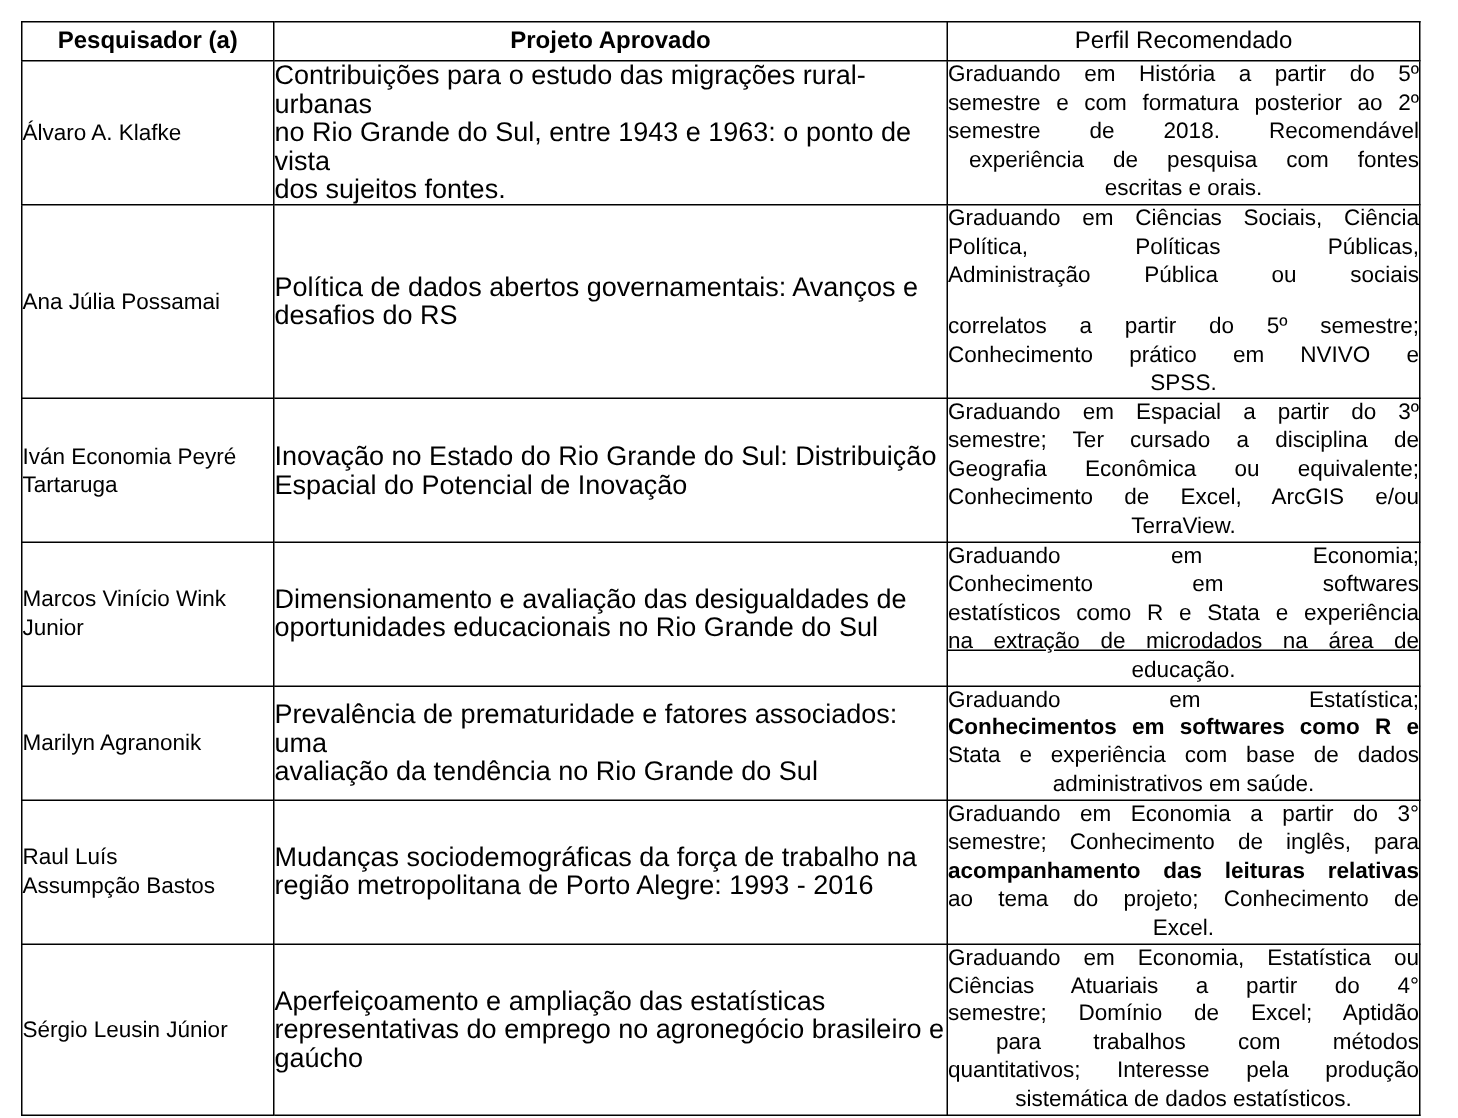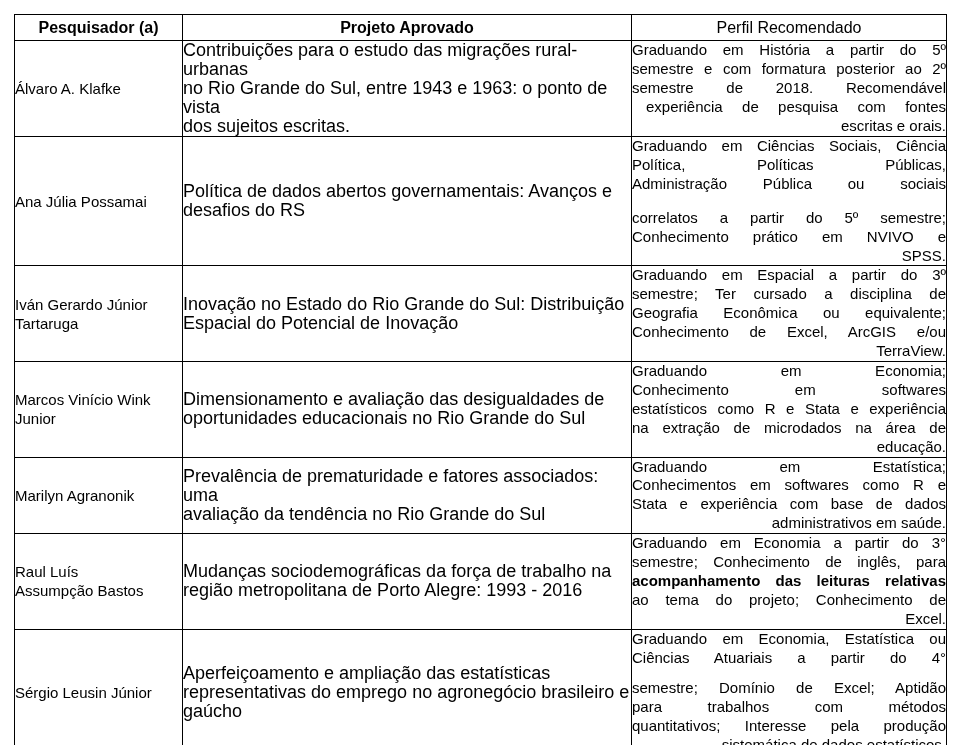--- a/index.html
+++ b/index.html
@@ -15,21 +15,21 @@
   }
   col.c1 { width:168px; } col.c2 { width:449px; } col.c3 { width:315px; }
   th { height:25px; font-size:16px; }
   th.bold { font-weight:bold; }
   th.norm { font-weight:normal; }
   td.name { font-size:15px; padding:0 0 0 8px; line-height:19px; }
   td.proj { font-size:18px; padding:0 6px 0 7px; line-height:19px; }
   td.prof { font-size:15px; padding:0 6px 0 6px; line-height:18.9px;
             text-align:justify; vertical-align:top; }
   td.prof span { display:block; }
-  td.prof span.last { text-align:right; }
+  td.prof span.last { text-align:center; }
   .r1 { height:94px; } .r2 { height:113px; } .r3 { height:94px; }
   .r4 { height:95px; } .r5 { height:72px; } .r6 { height:94px; } .r7 { height:113px; }
 </style>
 </head>
 <body>
 
 <table class="grid">
   <colgroup>
       <col class="c1">
       <col class="c2">
@@ -43,21 +43,21 @@
     </tr>
   </thead>
   <tbody id="tbody">
       <tr class="r1">
         <td class="name">
           <span style="display: block;">Álvaro A. Klafke</span>
         </td>
         <td class="proj">
           <span style="display: block;">Contribuições para o estudo das migrações rural-urbanas</span>
           <span style="display: block;">no Rio Grande do Sul, entre 1943 e 1963: o ponto de vista</span>
-          <span style="display: block;">dos sujeitos escritas.</span>
+          <span style="display: block;">dos sujeitos fontes.</span>
         </td>
         <td class="prof">
           <span style="text-align-last: justify;">Graduando em História a partir do 5º</span>
           <span style="text-align-last: justify;">semestre e com formatura posterior ao 2º</span>
           <span style="text-align-last: justify;">semestre de 2018. Recomendável</span>
           <span style="text-align-last: justify; margin-left: 14px;">experiência de pesquisa com fontes</span>
           <span class="last">escritas e orais.</span>
         </td>
       </tr>
       <tr class="r2">
@@ -72,21 +72,21 @@
           <span style="text-align-last: justify;">Graduando em Ciências Sociais, Ciência</span>
           <span style="text-align-last: justify;">Política, Políticas Públicas,</span>
           <span style="text-align-last: justify;">Administração Pública ou sociais</span>
           <span style="text-align-last: justify; margin-top: 15px;">correlatos a partir do 5º semestre;</span>
           <span style="text-align-last: justify;">Conhecimento prático em NVIVO e</span>
           <span class="last">SPSS.</span>
         </td>
       </tr>
       <tr class="r3">
         <td class="name">
-          <span style="display: block;">Iván Gerardo Júnior</span>
+          <span style="display: block;">Iván Economia Peyré</span>
           <span style="display: block;">Tartaruga</span>
         </td>
         <td class="proj">
           <span style="display: block;">Inovação no Estado do Rio Grande do Sul: Distribuição</span>
           <span style="display: block;">Espacial do Potencial de Inovação</span>
         </td>
         <td class="prof">
           <span style="text-align-last: justify;">Graduando em Espacial a partir do 3º</span>
           <span style="text-align-last: justify;">semestre; Ter cursado a disciplina de</span>
           <span style="text-align-last: justify;">Geografia Econômica ou equivalente;</span>
@@ -100,35 +100,35 @@
           <span style="display: block;">Junior</span>
         </td>
         <td class="proj">
           <span style="display: block;">Dimensionamento e avaliação das desigualdades de</span>
           <span style="display: block;">oportunidades educacionais no Rio Grande do Sul</span>
         </td>
         <td class="prof">
           <span style="text-align-last: justify;">Graduando em Economia;</span>
           <span style="text-align-last: justify;">Conhecimento em softwares</span>
           <span style="text-align-last: justify;">estatísticos como R e Stata e experiência</span>
-          <span style="text-align-last: justify;">na extração de microdados na área de</span>
+          <span style="text-align-last: justify; text-decoration: underline;">na extração de microdados na área de</span>
           <span class="last">educação.</span>
         </td>
       </tr>
       <tr class="r5">
         <td class="name">
           <span style="display: block;">Marilyn Agranonik</span>
         </td>
         <td class="proj">
           <span style="display: block;">Prevalência de prematuridade e fatores associados: uma</span>
           <span style="display: block;">avaliação da tendência no Rio Grande do Sul</span>
         </td>
         <td class="prof">
           <span style="text-align-last: justify;">Graduando em Estatística;</span>
-          <span style="text-align-last: justify;">Conhecimentos em softwares como R e</span>
+          <span style="text-align-last: justify; font-weight: bold;">Conhecimentos em softwares como R e</span>
           <span style="text-align-last: justify;">Stata e experiência com base de dados</span>
           <span class="last">administrativos em saúde.</span>
         </td>
       </tr>
       <tr class="r6">
         <td class="name">
           <span style="display: block;">Raul Luís</span>
           <span style="display: block;">Assumpção Bastos</span>
         </td>
         <td class="proj">
@@ -148,20 +148,20 @@
           <span style="display: block;">Sérgio Leusin Júnior</span>
         </td>
         <td class="proj">
           <span style="display: block;">Aperfeiçoamento e ampliação das estatísticas</span>
           <span style="display: block;">representativas do emprego no agronegócio brasileiro e</span>
           <span style="display: block;">gaúcho</span>
         </td>
         <td class="prof">
           <span style="text-align-last: justify;">Graduando em Economia, Estatística ou</span>
           <span style="text-align-last: justify;">Ciências Atuariais a partir do 4°</span>
-          <span style="text-align-last: justify; margin-top: 12px;">semestre; Domínio de Excel; Aptidão</span>
-          <span style="text-align-last: justify;">para trabalhos com métodos</span>
+          <span style="text-align-last: justify;">semestre; Domínio de Excel; Aptidão</span>
+          <span style="text-align-last: justify; margin-left: 32px;">para trabalhos com métodos</span>
           <span style="text-align-last: justify;">quantitativos; Interesse pela produção</span>
           <span class="last">sistemática de dados estatísticos.</span>
         </td>
       </tr>
     </tbody>
 </table>
 
 </body></html>

